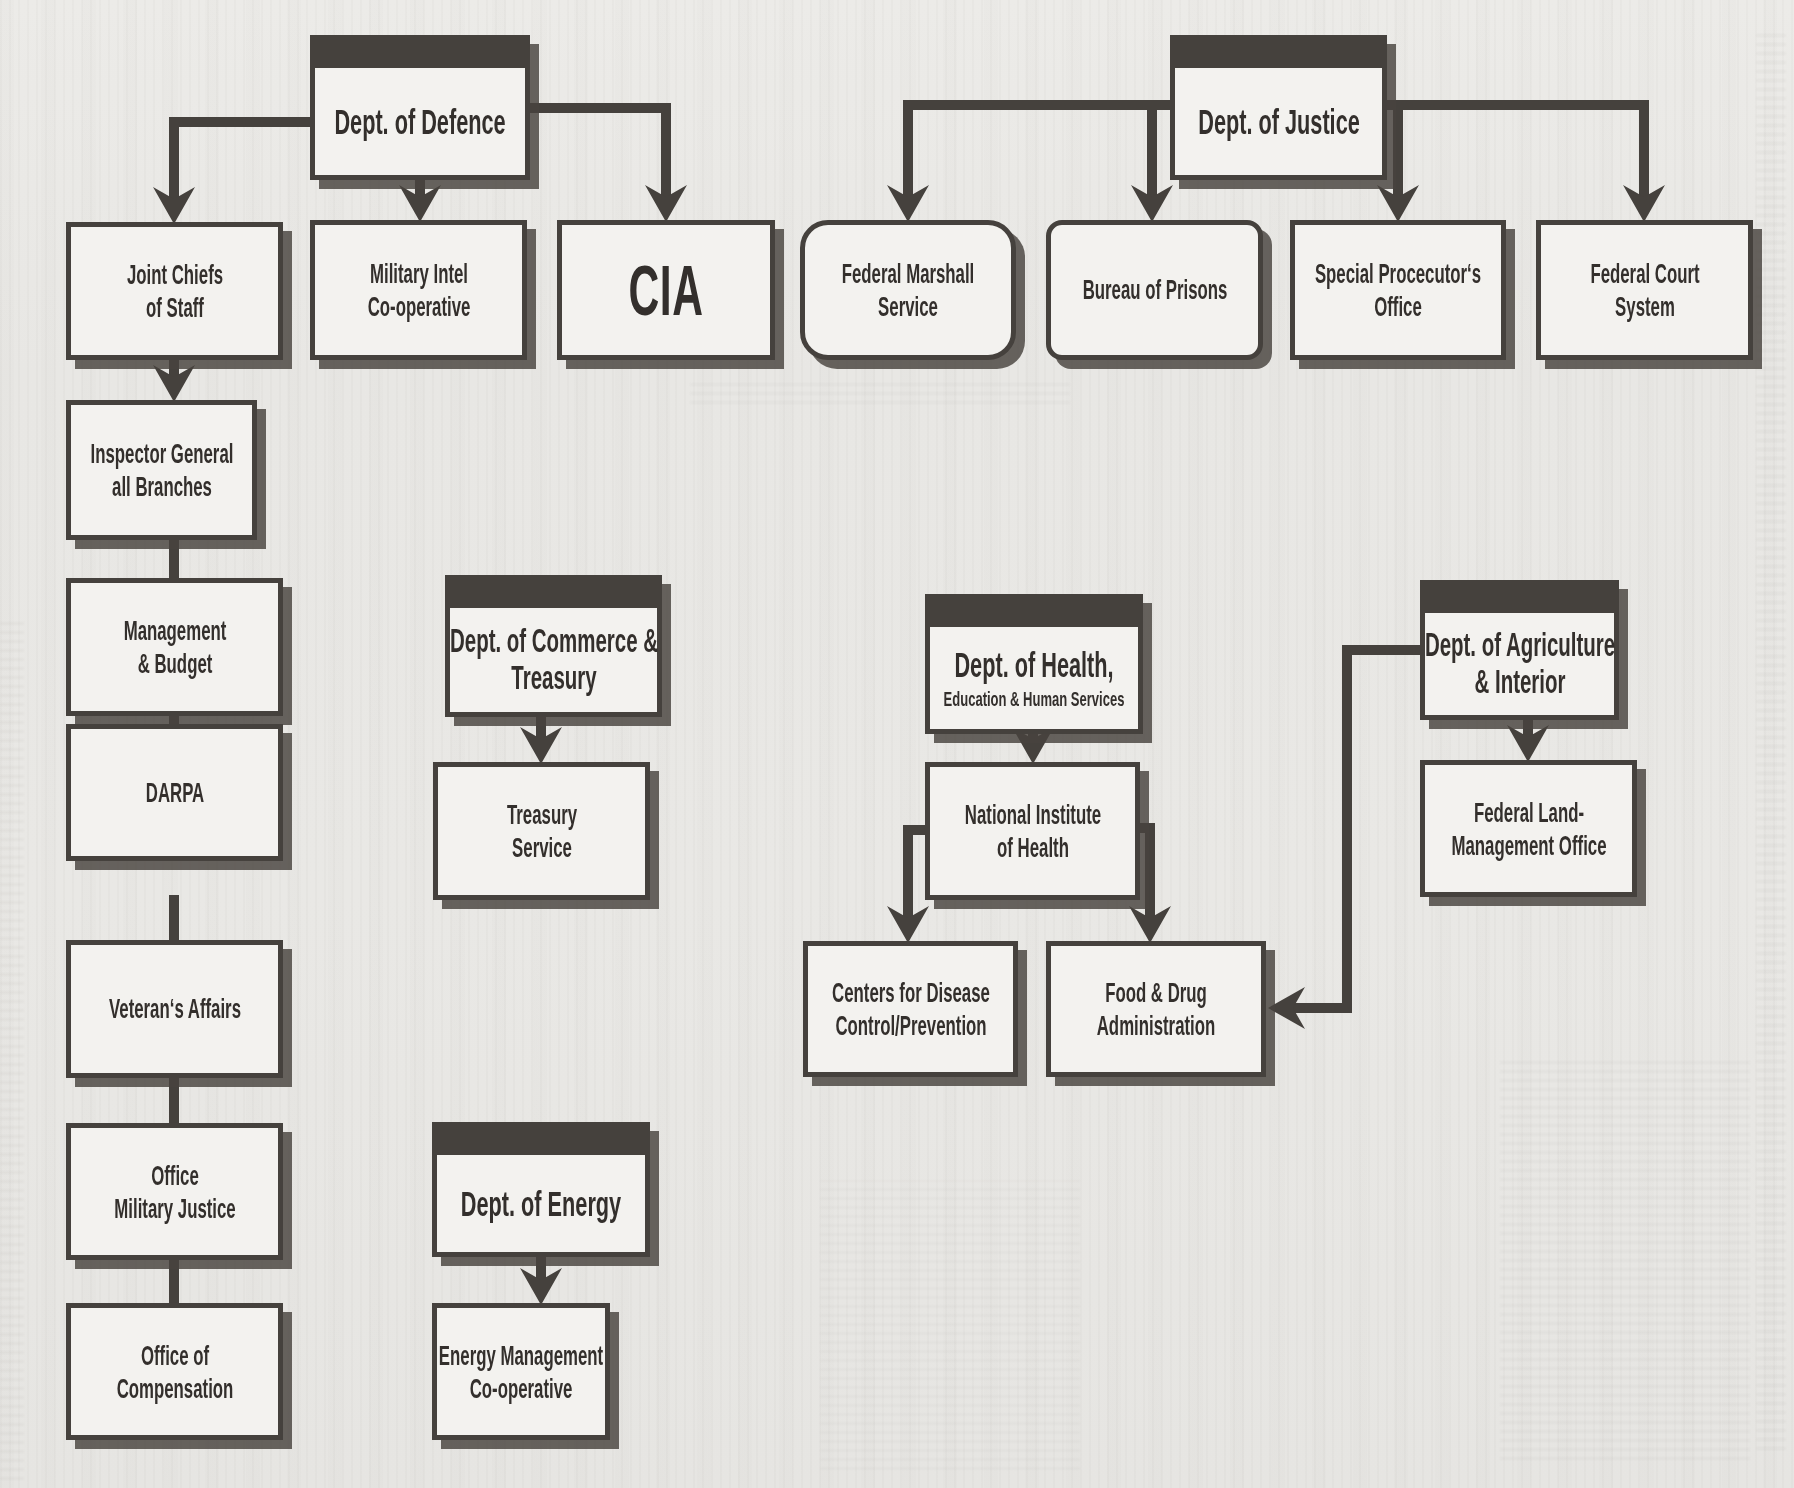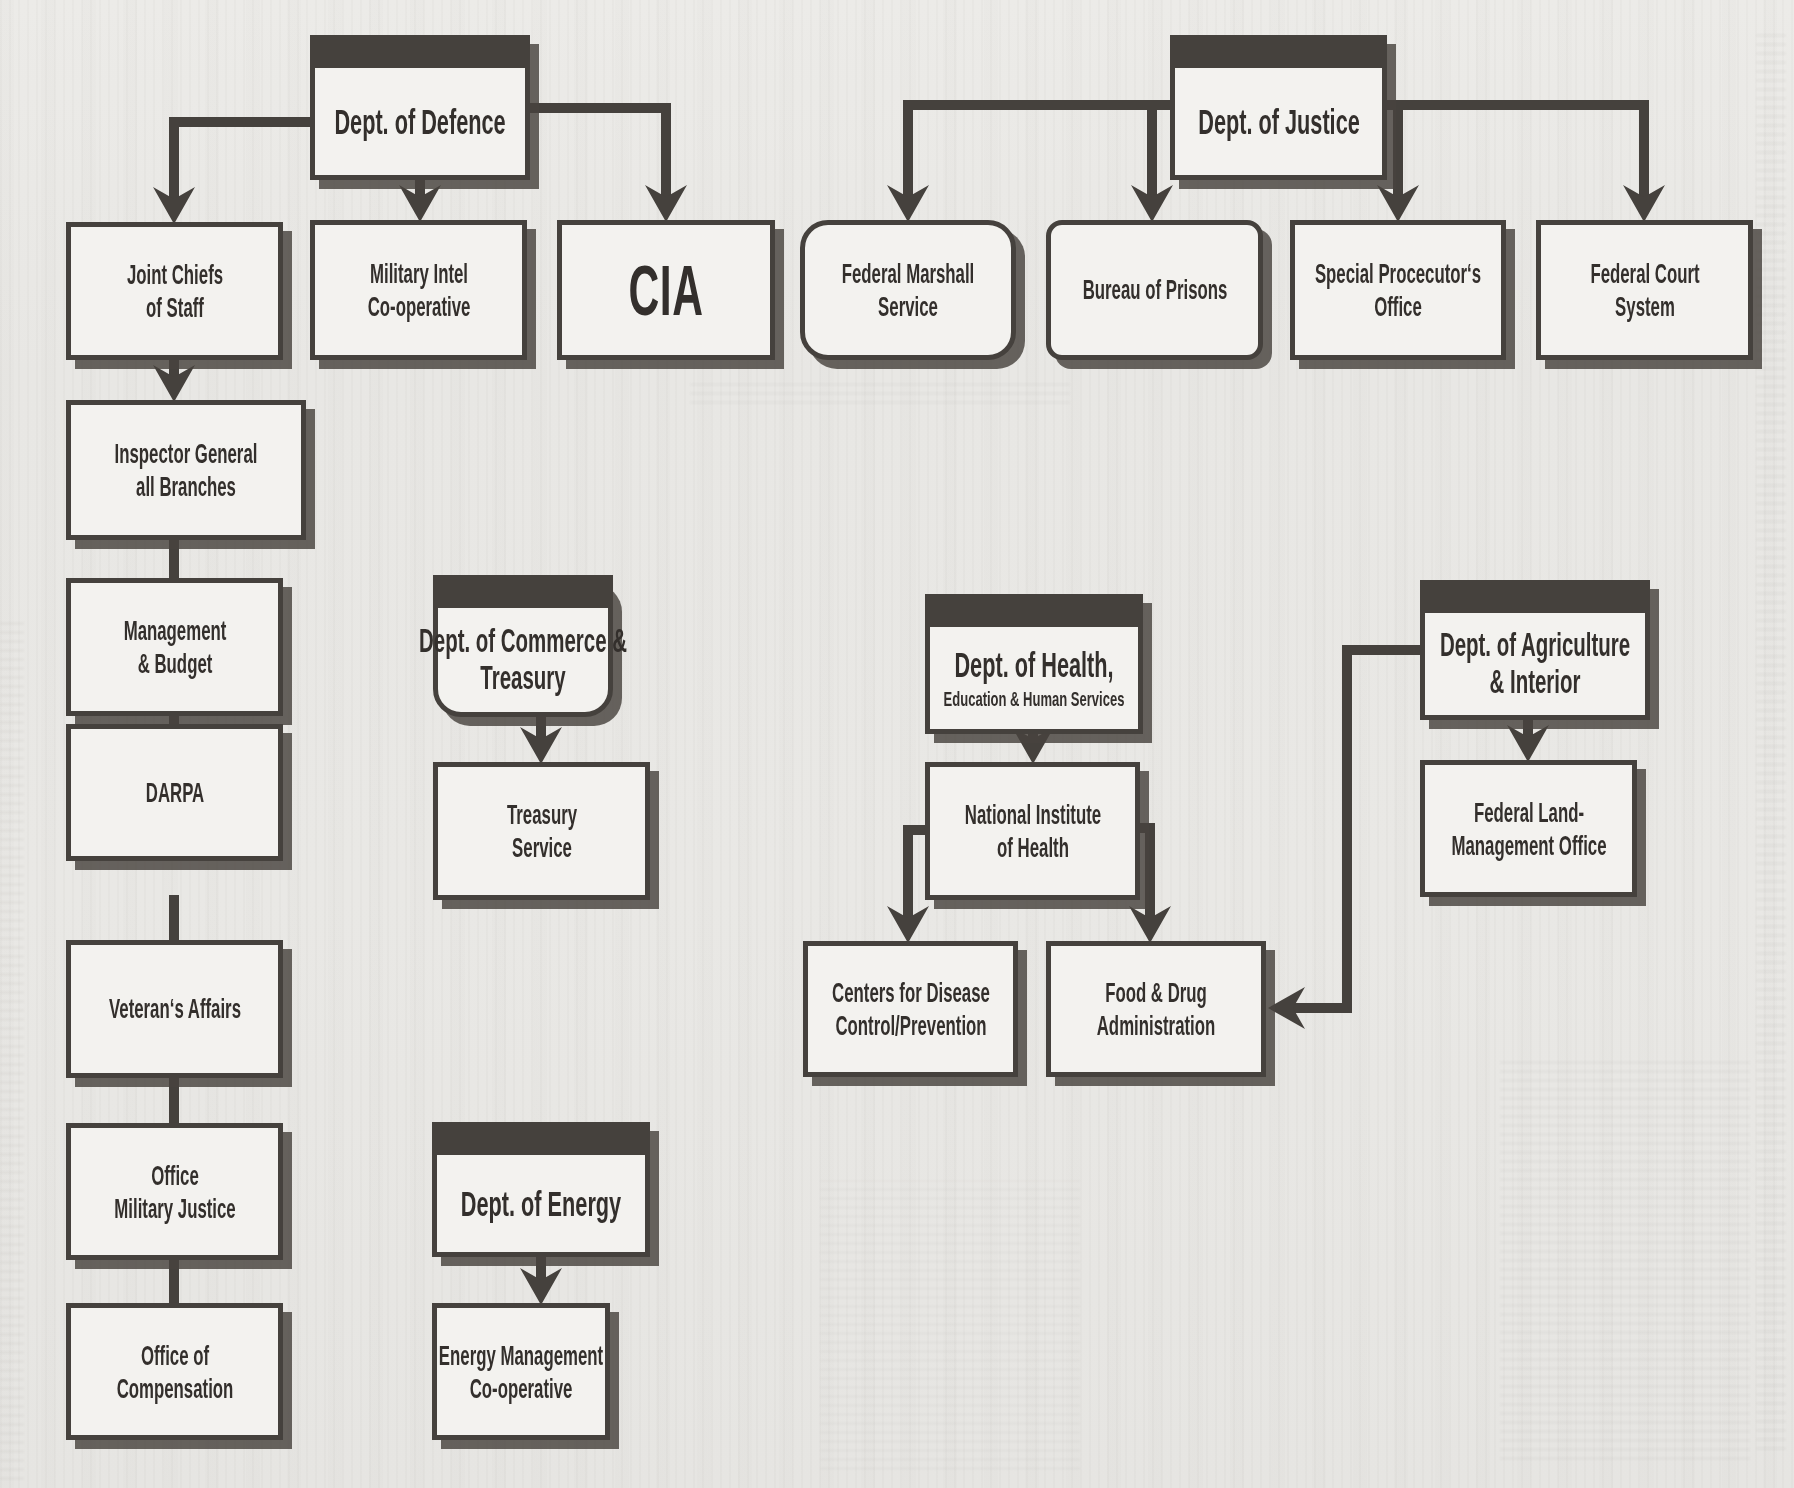--- a/index.html
+++ b/index.html
@@ -185,21 +185,21 @@
         <div class="lwrap"><div class="t-label">Bureau of Prisons</div></div>
       </div>
       <div class="box plain" style="left: 1290px; top: 220px; width: 216px; height: 140px;">
         <div class="lwrap"><div class="t-label">Special Procecutor‘s
 Office</div></div>
       </div>
       <div class="box plain" style="left: 1536px; top: 220px; width: 217px; height: 140px;">
         <div class="lwrap"><div class="t-label">Federal Court
 System</div></div>
       </div>
-      <div class="box plain" style="left: 66px; top: 400px; width: 240px; height: 140px;">
+      <div class="box plain" style="left: 66px; top: 400px; width: 191px; height: 140px;">
         <div class="lwrap"><div class="t-label">Inspector General
 all Branches</div></div>
       </div>
       <div class="box plain" style="left: 66px; top: 578px; width: 217px; height: 138px;">
         <div class="lwrap"><div class="t-label">Management
 &amp; Budget</div></div>
       </div>
       <div class="box plain" style="left: 66px; top: 724px; width: 217px; height: 137px;">
         <div class="lwrap"><div class="t-label">DARPA</div></div>
       </div>
@@ -207,21 +207,21 @@
         <div class="lwrap"><div class="t-label">Veteran‘s Affairs</div></div>
       </div>
       <div class="box plain" style="left: 66px; top: 1123px; width: 217px; height: 137px;">
         <div class="lwrap"><div class="t-label">Office
 Military Justice</div></div>
       </div>
       <div class="box plain" style="left: 66px; top: 1303px; width: 217px; height: 137px;">
         <div class="lwrap"><div class="t-label">Office of
 Compensation</div></div>
       </div>
-      <div class="box dept" style="left: 433px; top: 575px; width: 180px; height: 142px; border-radius: 28px;">
+      <div class="box dept" style="left: 445px; top: 575px; width: 217px; height: 142px;">
         <div class="bar"></div>
         <div class="lwrap"><div class="t-dept2">Dept. of Commerce &amp;
 Treasury</div></div>
       </div>
       <div class="box plain" style="left: 433px; top: 762px; width: 217px; height: 138px;">
         <div class="lwrap"><div class="t-label">Treasury
 Service</div></div>
       </div>
       <div class="box dept" style="left: 432px; top: 1122px; width: 218px; height: 135px;">
         <div class="bar"></div>
@@ -240,21 +240,21 @@
 of Health</div></div>
       </div>
       <div class="box plain" style="left: 803px; top: 941px; width: 215px; height: 136px;">
         <div class="lwrap"><div class="t-label">Centers for Disease
 Control/Prevention</div></div>
       </div>
       <div class="box plain" style="left: 1046px; top: 941px; width: 220px; height: 136px;">
         <div class="lwrap"><div class="t-label">Food &amp; Drug
 Administration</div></div>
       </div>
-      <div class="box dept" style="left: 1420px; top: 580px; width: 230px; height: 140px; padding-left: 20px;">
+      <div class="box dept" style="left: 1420px; top: 580px; width: 199px; height: 140px; padding-left: 20px;">
         <div class="bar"></div>
         <div class="lwrap"><div class="t-dept2">Dept. of Agriculture
 &amp; Interior</div></div>
       </div>
       <div class="box plain" style="left: 1420px; top: 760px; width: 217px; height: 137px;">
         <div class="lwrap"><div class="t-label">Federal Land-
 Management Office</div></div>
       </div>
     </div>
 </div>

